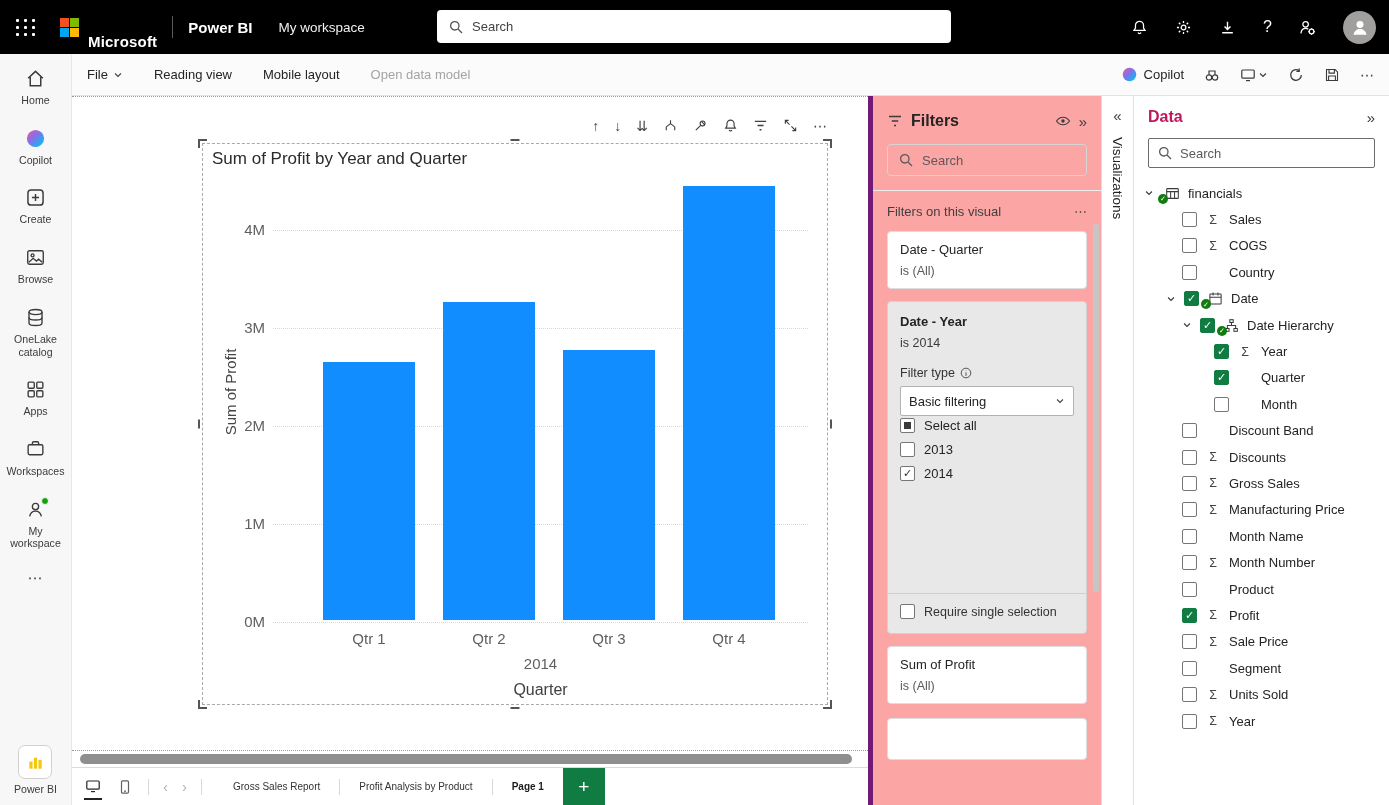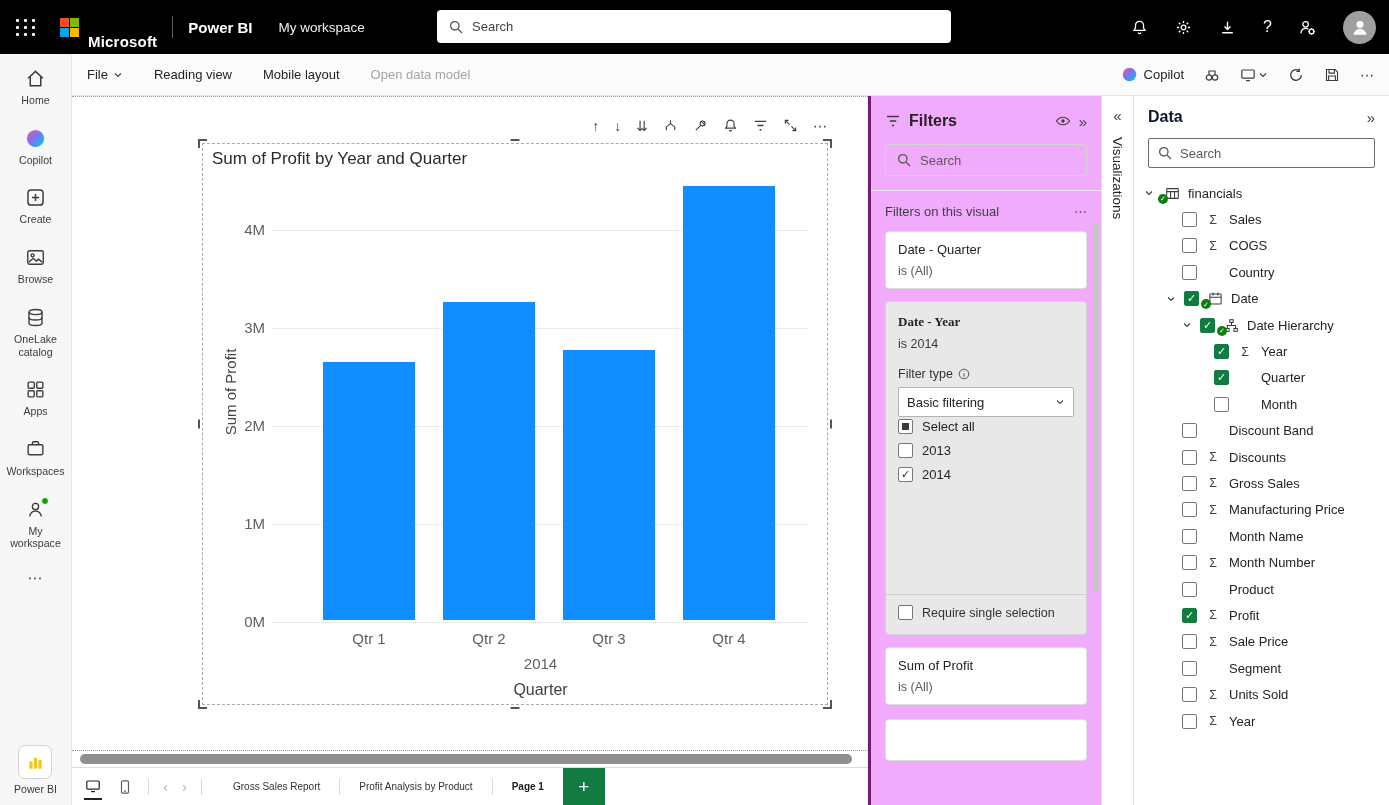--- a/index.html
+++ b/index.html
@@ -96,36 +96,36 @@
   .hd.tl{left:-5px;top:-5px;width:9px;height:9px;border-left:2px solid #555;border-top:2px solid #555;}
   .hd.tr{right:-5px;top:-5px;width:9px;height:9px;border-right:2px solid #555;border-top:2px solid #555;}
   .hd.bl{left:-5px;bottom:-5px;width:9px;height:9px;border-left:2px solid #555;border-bottom:2px solid #555;}
   .hd.br{right:-5px;bottom:-5px;width:9px;height:9px;border-right:2px solid #555;border-bottom:2px solid #555;}
   .hd.mt{left:50%;top:-5px;width:9px;height:2px;background:#555;transform:translateX(-50%);}
   .hd.mb{left:50%;bottom:-5px;width:9px;height:2px;background:#555;transform:translateX(-50%);}
   .hd.ml{top:50%;left:-5px;width:2px;height:9px;background:#555;transform:translateY(-50%);}
   .hd.mr{top:50%;right:-5px;width:2px;height:9px;background:#555;transform:translateY(-50%);}
 
   
-  .filters-pane{width:233px;flex:0 0 233px;border-left:3px solid #701a75;background:#f0abfc;padding:10px 14px;
+  .filters-pane{width:233px;flex:0 0 233px;border-left:5px solid #701a75;background:#fca5a5;padding:10px 14px;
                 display:flex;flex-direction:column;position:relative;overflow:hidden;}
   .fhead{display:flex;align-items:center;gap:8px;height:30px;color:#252423;}
   .fhead .ftitle{font-size:16px;font-weight:600;}
   .fhead .fsp{flex:1;}
   .fhead .hic{color:#3b3b3b;cursor:pointer;display:flex;}
   .chevtx{font-size:15px;color:#3b3b3b;cursor:pointer;line-height:1;}
   .fsearch{height:32px;border:1px solid #d6d4d2;border-radius:4px;display:flex;align-items:center;gap:8px;padding:0 10px;color:#5c5a58;margin-top:8px;}
   .fsearch input{border:none;outline:none;background:transparent;flex:1;font:inherit;font-size:13px;color:#323130;}
   .fsearch input::placeholder{color:#5c5a58;}
   .fdivider{border:none;border-top:1px solid #ececec;margin:14px -14px 0;}
   .fsection{display:flex;align-items:center;margin-top:13px;color:#3f3f3f;font-size:13px;}
   .fsection .dots{margin-left:auto;color:#3f3f3f;cursor:pointer;}
   .fcard{border:1px solid #dedede;border-radius:4px;padding:10px 12px;margin-top:12px;background:#fff;}
   .fct{font-size:13px;color:#252423;}
-  .fct.b{font-weight:700;font-family:Liberation Serif, serif;}
+  .fct.b{font-weight:700;}
   .fcc{font-size:12.5px;color:#5c5a58;margin-top:7px;}
   .fcc.dark{color:#3b3b3b;}
   .fcard.expanded{background:#e8e8e8;border-color:#d2d2d2;padding:12px;}
   .ftl{margin-top:16px;font-size:12.5px;color:#333;display:flex;gap:5px;align-items:center;}
   .fdd{margin-top:6px;height:30px;background:#fff;border:1px solid #b5b3b1;border-radius:2px;display:flex;align-items:center;padding:0 8px;font-size:13px;color:#252423;cursor:pointer;}
   .fdd .ic10{margin-left:auto;color:#444;}
   .fopts{margin-top:2px;display:flex;flex-direction:column;gap:9px;}
   .fopt{display:flex;align-items:center;gap:9px;font-size:13px;color:#252423;cursor:pointer;}
   .fspace{height:100px;}
   .ffoot{border-top:1px solid #cfcfcf;margin:12px -12px 0;padding:10px 12px 2px;display:flex;gap:9px;align-items:center;font-size:12.5px;color:#333;}
@@ -142,21 +142,21 @@
   .cb.fluent.checked::after{color:#323130;}
 
   
   .viz-strip{width:32px;flex:0 0 32px;border-left:1px solid #e0e0e0;background:#fff;
              display:flex;flex-direction:column;align-items:center;padding-top:12px;gap:14px;}
   .vtext{writing-mode:vertical-rl;font-size:13.5px;color:#252423;cursor:pointer;}
 
   
   .data-pane{width:256px;flex:0 0 256px;border-left:1px solid #e0e0e0;background:#fff;display:flex;flex-direction:column;overflow:hidden;}
   .dhead{display:flex;align-items:center;padding:12px 14px 10px;}
-  .dhead .dtitle{font-size:16px;font-weight:600;color:#0f172a;}
+  .dhead .dtitle{font-size:16px;font-weight:600;color:#be185d;}
   .dhead .dchev{margin-left:auto;}
   .dsearch{margin:2px 14px 0;height:30px;border:1px solid #6e6c6a;border-radius:2px;display:flex;align-items:center;gap:7px;padding:0 8px;color:#5c5a58;}
   .dsearch input{border:none;outline:none;background:transparent;flex:1;font:inherit;font-size:13px;color:#323130;}
   .dsearch input::placeholder{color:#5c5a58;}
   .tree{margin-top:12px;flex:1;overflow:hidden;}
   .trow{height:26.4px;display:flex;align-items:center;gap:6px;font-size:13px;color:#252423;cursor:pointer;}
   .chev{width:12px;flex:0 0 12px;display:flex;color:#3b3b3b;}
   .sigma{width:20px;flex:0 0 20px;text-align:center;font-size:12.5px;color:#454545;}
   .ticon{width:20px;flex:0 0 20px;display:flex;justify-content:center;position:relative;}
   .gbadge{position:absolute;left:-4px;bottom:-3px;width:10px;height:10px;border-radius:50%;background:#107C10;

